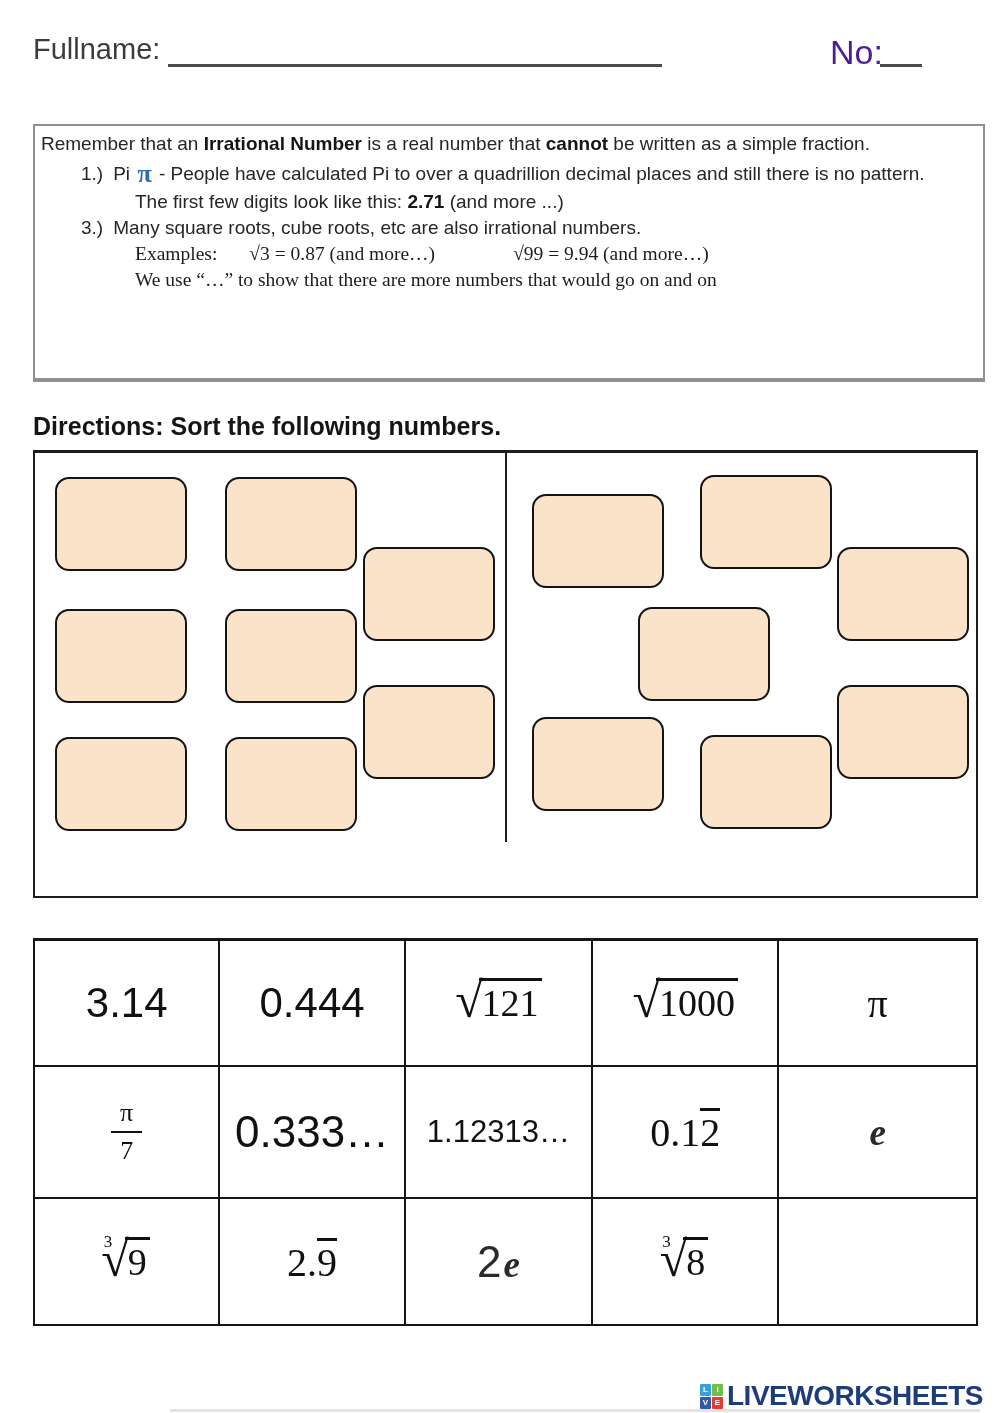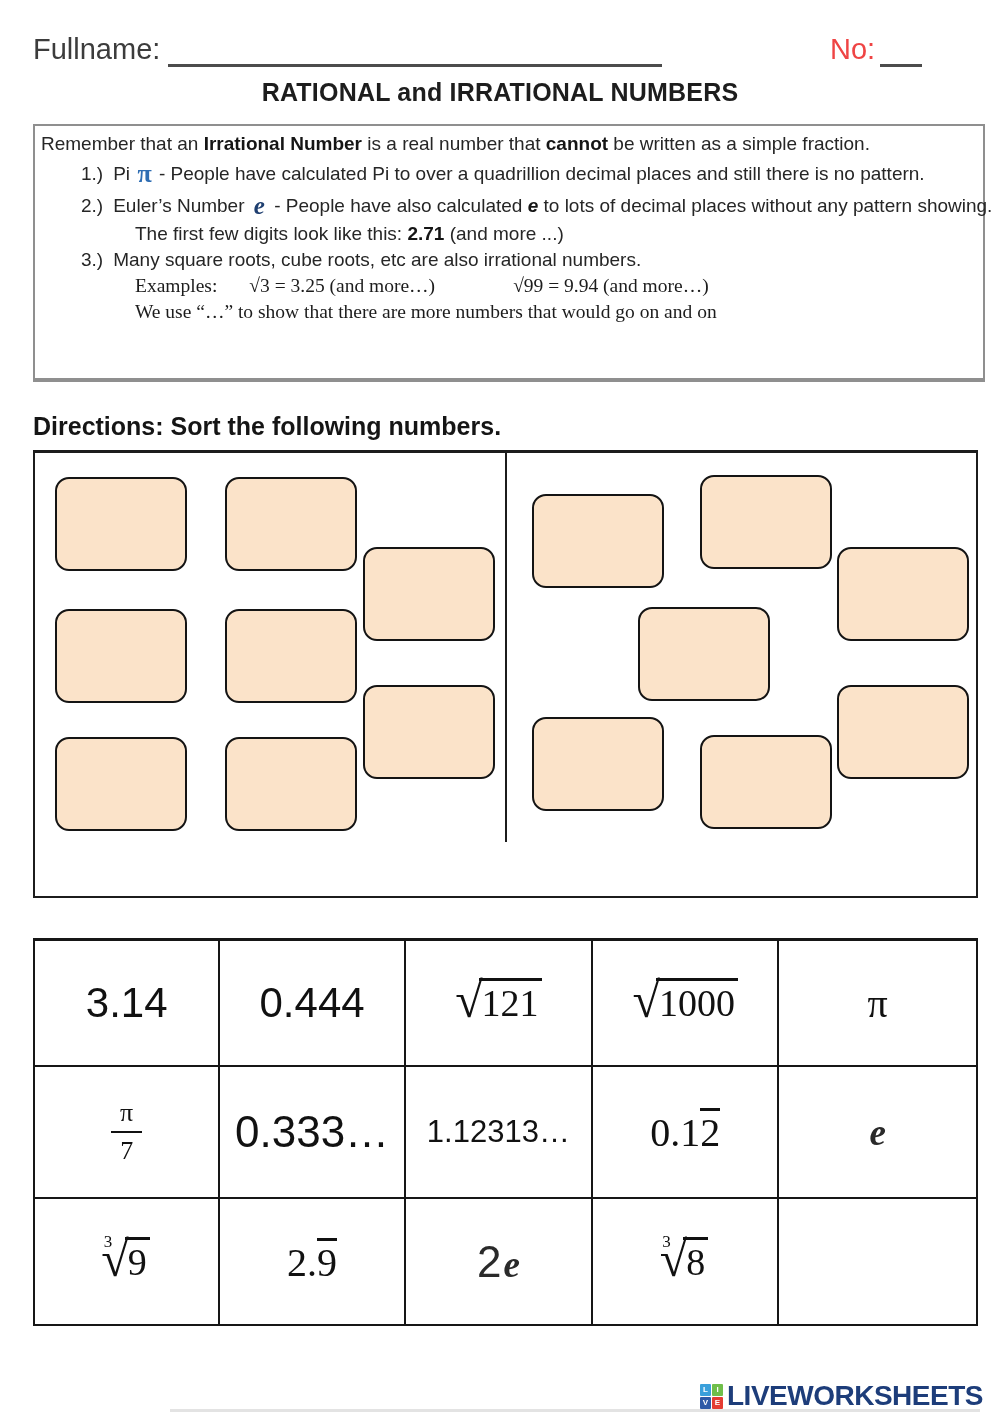--- a/index.html
+++ b/index.html
@@ -5,21 +5,21 @@
   html,body { margin:0; padding:0; background:#ffffff; }
   .page {
     position:relative; width:1000px; height:1413px; margin:0 auto;
     background:#ffffff; overflow:hidden;
     font-family:"Liberation Sans", sans-serif; color:#222;
   }
   
   .fullname-label { position:absolute; left:33px; top:33px; font-size:29px; color:#3c3c3c; }
   .fullname-line  { position:absolute; left:168px; top:36px; width:494px; height:28px;
                     border-bottom:3px solid #4c4c4c; }
-  .no-label       { position:absolute; left:830px; top:33px; font-size:29px; color:#ef4444;text-align:right; }
+  .no-label       { position:absolute; left:830px; top:33px; font-size:34px; color:#4c1d95;text-align:right; }
   .no-line        { position:absolute; left:880px; top:36px; width:42px; height:28px;
                     border-bottom:3px solid #4c4c4c; }
   .title { position:absolute; left:0; top:78px; width:100%; text-align:center;
            font-size:25px; font-weight:bold; color:#1d1d1d; letter-spacing:.2px; }
 
   
   .info-box { position:absolute; left:33px; top:124px; width:941px; height:242px;
               border:2px solid #8f8f8f; border-bottom-width:4px; padding:5px 1px 5px 6px;
               font-size:19px; color:#262626; background:#fff; }
   .ib-line { margin:0; line-height:26px; white-space:nowrap; }
@@ -97,29 +97,27 @@
 </style>
 </head>
 <body>
 
 <div class="page">
 
   <div class="fullname-label">Fullname:</div>
   <div class="fullname-line"></div>
   <div class="no-label">No:</div>
   <div class="no-line"></div>
-  <div class="title">RATIONAL and IRRATIONAL NUMBERS</div>
 
   <div class="info-box">
     <p class="ib-line"><span>Remember that an </span><b>Irrational Number</b><span> is a real number that </span><b>cannot</b><span> be written as a simple fraction.</span></p>
     <p class="ib-line ib-item ind1"><span class="inum">1.)</span><span>Pi</span> <span class="pi-sym">π</span> <span>- People have calculated Pi to over a quadrillion decimal places and still there is no pattern.</span></p>
-    <p class="ib-line ib-item ind1"><span class="inum">2.)</span><span>Euler’s Number</span> <span class="e-sym">e</span> <span>- People have also calculated </span><b><i>e</i></b><span> to lots of decimal places without any pattern showing.</span></p>
     <p class="ib-line ind2"><span>The first few digits look like this: </span><b>2.71</b><span> (and more ...)</span></p>
     <p class="ib-line ind1"><span class="inum">3.)</span><span>Many square roots, cube roots, etc are also irrational numbers.</span></p>
-    <p class="ib-line ind2 serifline"><span>Examples:</span><span class="ex1">√3 = 3.25 (and more…)</span><span class="ex2">√99 = 9.94 (and more…)</span></p>
+    <p class="ib-line ind2 serifline"><span>Examples:</span><span class="ex1">√3 = 0.87 (and more…)</span><span class="ex2">√99 = 9.94 (and more…)</span></p>
     <p class="ib-line ind2 serifline">We use “…” to show that there are more numbers that would go on and on</p>
   </div>
 
   <div class="directions">Directions: Sort the following numbers.</div>
 
   <div class="sort-table">
     <div class="sort-body">
       <div class="sort-col">
         <div class="slot" style="left:20px;top:24px;"></div>
         <div class="slot" style="left:190px;top:24px;"></div>

